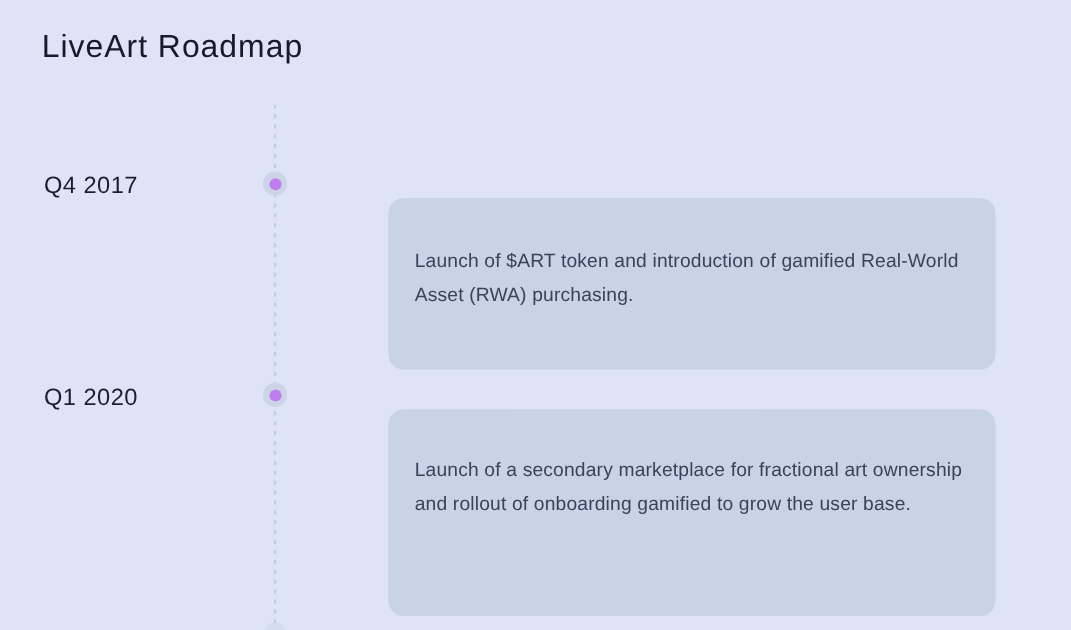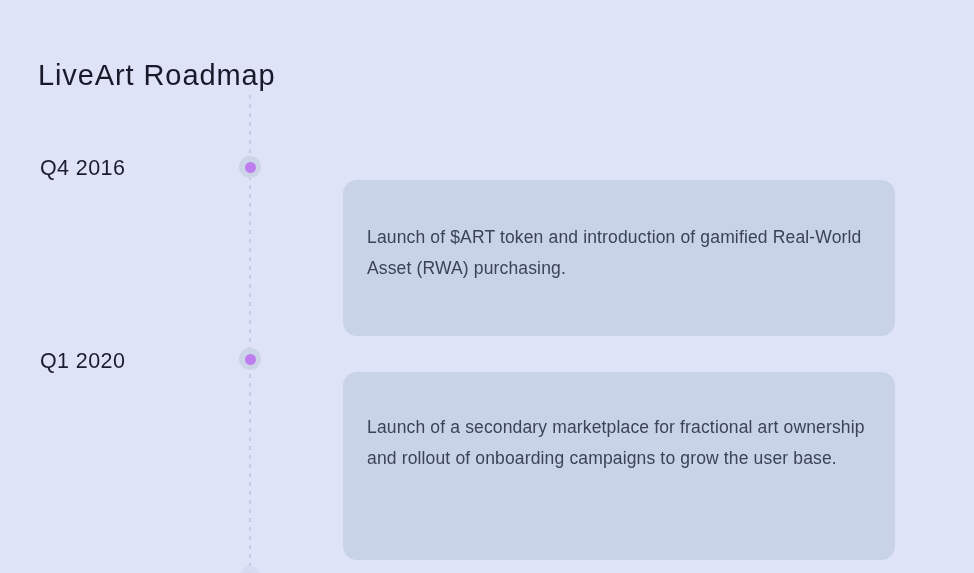--- a/index.html
+++ b/index.html
@@ -27,21 +27,20 @@
   .page-title {
     position: absolute;
     left: 38px;
     top: 25px;
     font-size: 29px;
     line-height: 36px;
     letter-spacing: 0.9px;
     color: #181a2a;
     font-weight: 400;
     white-space: nowrap;
-    margin-top: 32px;
   }
 
   
   .timeline-axis {
     position: absolute;
     left: 249px;
     top: 95px;
     width: 2px;
     height: 478px;
     background-image: linear-gradient(
@@ -99,21 +98,21 @@
   }
   .milestone-dot .dot-core {
     width: 11px;
     height: 11px;
     border-radius: 50%;
     background: #bf7ef0;
   }
 
   .milestone-card {
     position: absolute;
-    left: 343px;
+    left: 353px;
     width: 552px;
     background: #c8d3e8;
     border-radius: 14px;
     box-sizing: border-box;
     padding: 0 24px;
   }
 
   .milestone-card-text {
     font-size: 17.5px;
     line-height: 31px;
@@ -139,32 +138,32 @@
 
 <div class="roadmap">
 
   <div class="page-title">LiveArt Roadmap</div>
 
   <div class="timeline-axis"></div>
 
   <div class="axis-end-marker"></div>
 
   <div class="milestone" id="milestone-0">
-    <div class="milestone-label">Q4 2016</div>
+    <div class="milestone-label">Q4 2017</div>
     <div class="milestone-dot">
       <span class="dot-core"></span>
     </div>
     <div class="milestone-card">
       <div class="milestone-card-text">Launch of $ART token and introduction of gamified Real-World Asset (RWA) purchasing.</div>
     </div>
   </div>
 
   <div class="milestone" id="milestone-1">
     <div class="milestone-label">Q1 2020</div>
     <div class="milestone-dot">
       <span class="dot-core"></span>
     </div>
     <div class="milestone-card">
-      <div class="milestone-card-text">Launch of a secondary marketplace for fractional art ownership and rollout of onboarding campaigns to grow the user base.</div>
+      <div class="milestone-card-text">Launch of a secondary marketplace for fractional art ownership and rollout of onboarding gamified to grow the user base.</div>
     </div>
   </div>
 
 </div>
 
 </body></html>

